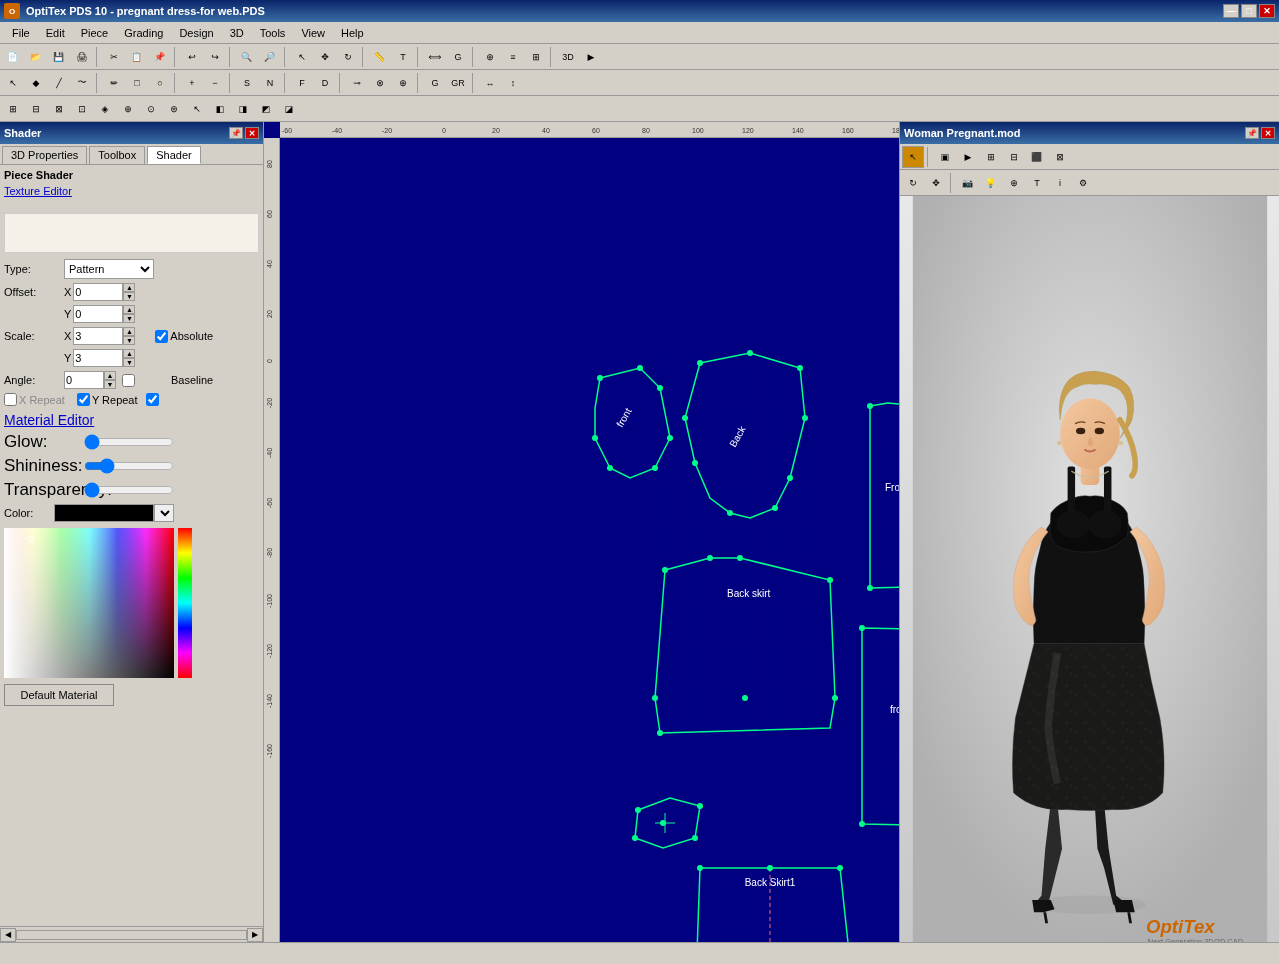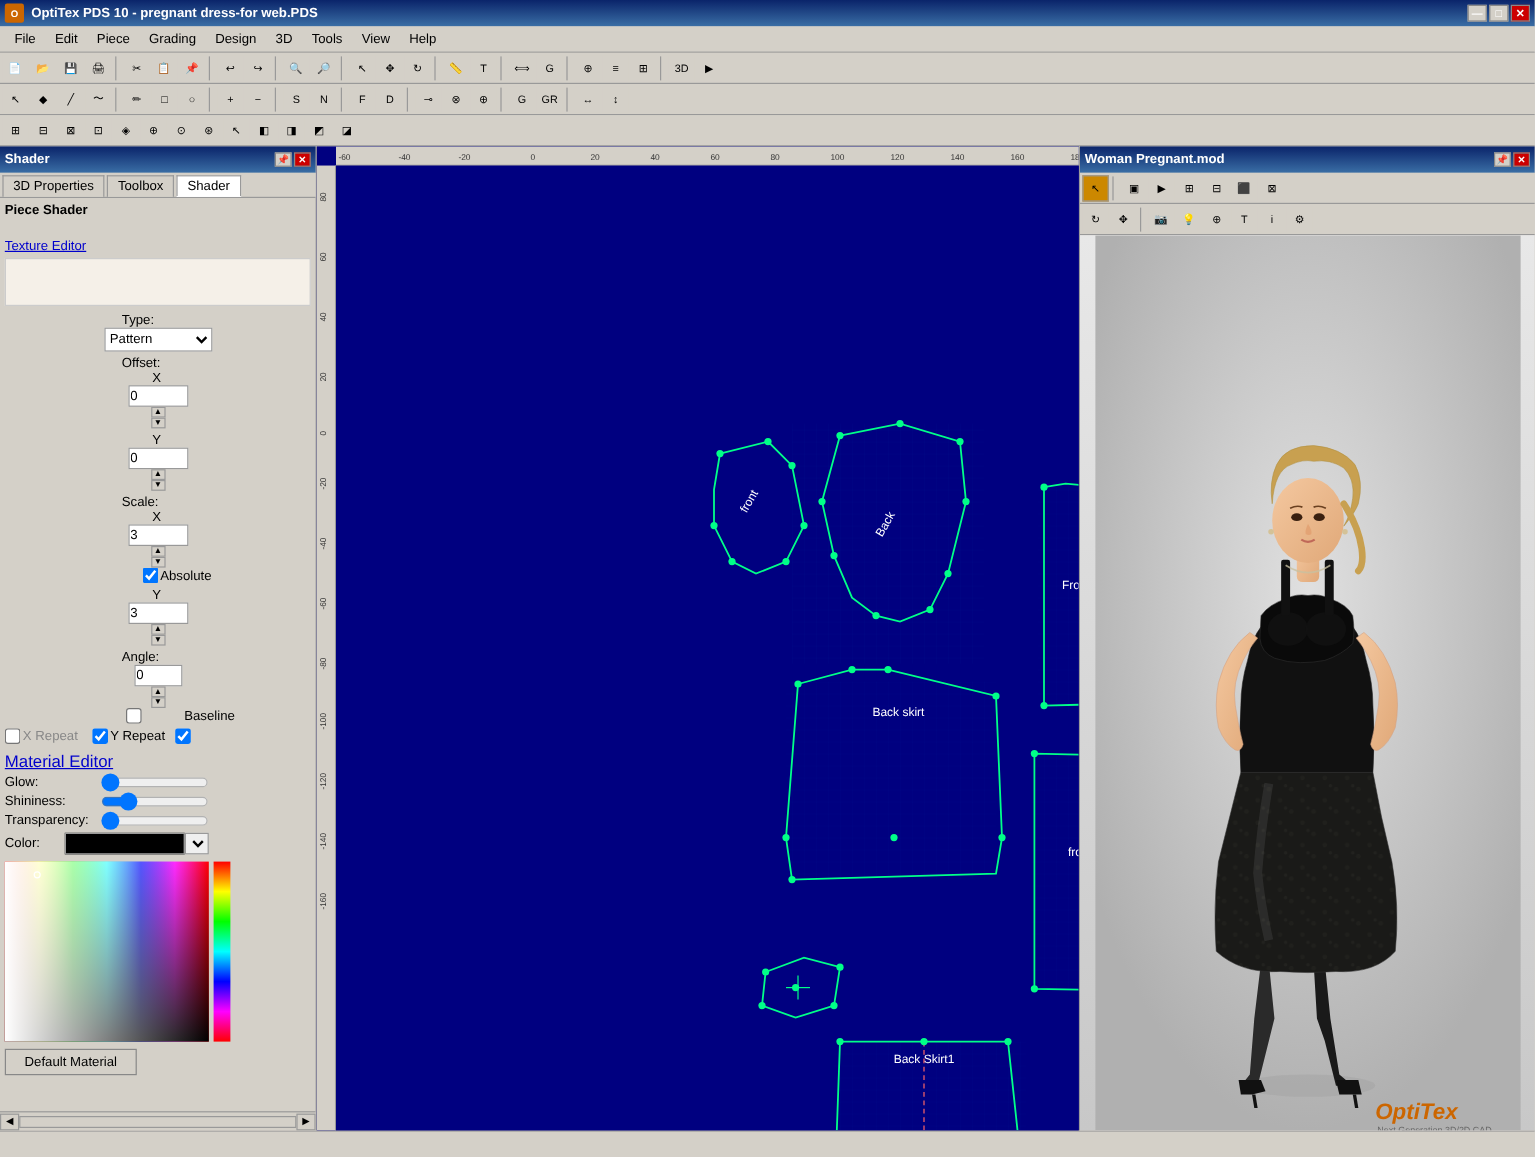--- a/index.html
+++ b/index.html
@@ -145,28 +145,28 @@
     #shader-content {
       padding: 4px;
       flex: 1;
       overflow-y: auto;
       overflow-x: hidden;
     }
 
     #piece-shader-label {
       font-size: 11px;
       font-weight: bold;
-      margin-bottom: 18px;
+      margin-bottom: 4px;
     }
     #texture-editor-label {
       font-size: 11px;
       color: #0000cc;
       text-decoration: underline;
       cursor: pointer;
-      margin-bottom: 4px;
+      margin-bottom: 16px;
     }
 
     
     #texture-table {
       width: 100%;
       border-collapse: collapse;
       margin-bottom: 6px;
     }
     #texture-table th {
       background: #e0ddd8;
@@ -181,21 +181,20 @@
       font-size: 11px;
       background: white;
     }
     #texture-table tr:first-child td { background: #c8c0b8; }
 
     .shader-form-row {
       display: flex;
       align-items: center;
       margin-bottom: 4px;
       font-size: 11px;
-      flex-direction: column;
     }
     .shader-form-row label {
       width: 60px;
       font-size: 11px;
     }
     .shader-form-row input[type=text] {
       width: 50px;
       height: 18px;
       border: 1px solid #999;
       font-size: 11px;
@@ -233,21 +232,21 @@
       color: #0000cc;
       text-decoration: underline;
       cursor: pointer;
       font-size: 14px;
       margin-bottom: 4px;
     }
 
     .slider-row {
       display: flex; align-items: center; margin-bottom: 4px; font-size: 11px;
     }
-    .slider-row label { width: 80px; font-size: 11px; }
+    .slider-row label { width: 80px; font-size: 17px; }
     input[type=range] { width: 90px; height: 12px; cursor: pointer; }
 
     .color-row {
       display: flex; align-items: center; margin-bottom: 6px; font-size: 11px;
     }
     .color-row label { width: 50px; font-size: 11px; }
     .color-swatch {
       width: 100px; height: 18px;
       background: black;
       border: 1px solid #999;

